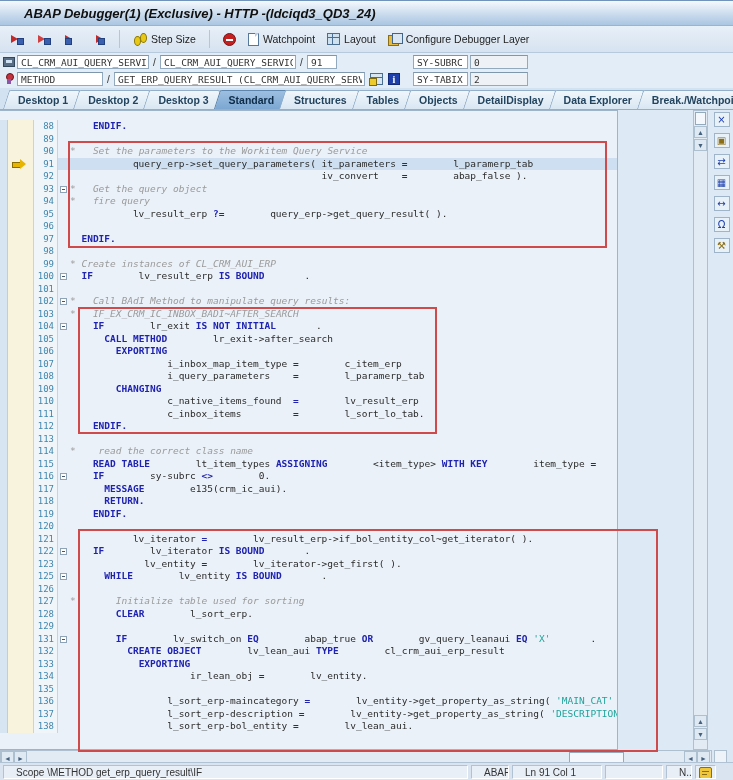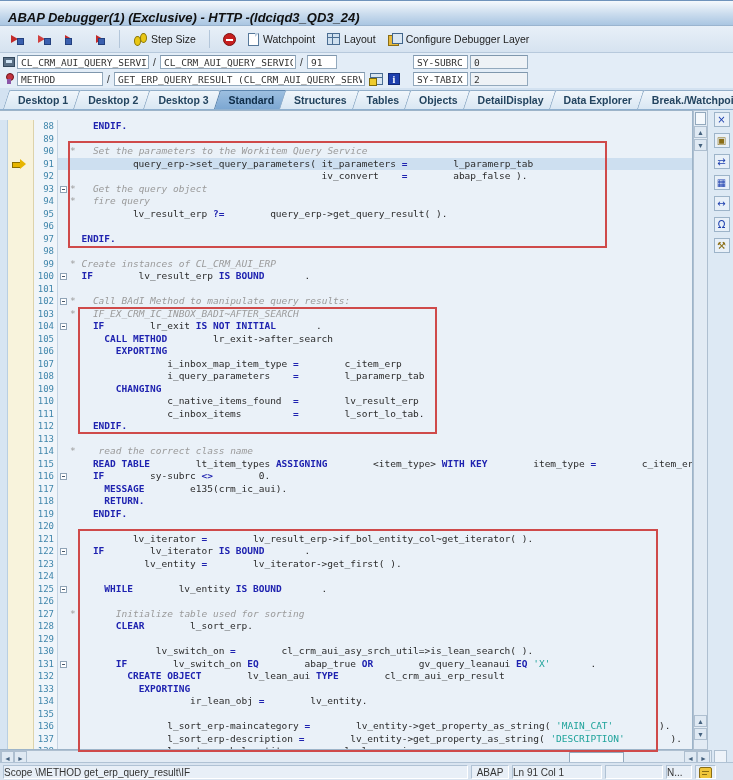--- a/index.html
+++ b/index.html
@@ -4,21 +4,21 @@
 <style>
   * { margin:0; padding:0; box-sizing:border-box; }
   html,body { width:733px; height:780px; overflow:hidden; }
   body { font-family:"Liberation Sans", sans-serif; background:#dbe7f3; position:relative; }
 
   
   .titlebar{
     position:absolute; left:0; top:0; width:733px; height:26px;
     background:linear-gradient(#f5f9fd,#c6d9ec 60%,#aac6e2);
     border-top:1px solid #6f93bb; border-bottom:1px solid #9ab4cf;
-    display:flex; align-items:flex-end; padding-left:8px;
+    display:flex; align-items:center; padding-left:24px;
   }
   .titlebar .ttl{ font-size:13px; font-weight:bold; font-style:italic; color:#111; }
 
   
   .toolbar{
     position:absolute; left:0; top:26px; width:733px; height:27px;
     background:linear-gradient(#e8f0f8,#d6e3f0);
     border-bottom:1px solid #b7c9dc;
     display:flex; align-items:center; padding-left:6px; gap:4px;
   }
@@ -80,21 +80,21 @@
     border-bottom:1px solid #8fb0cf; display:flex; align-items:flex-end; padding-left:6px; overflow:hidden; }
   .tab{ position:relative; height:19px; margin-right:-6px; padding:0 14px 0 12px; display:flex; align-items:center; cursor:default; }
   .tab .bg{ position:absolute; left:0; right:4px; top:0; bottom:0; background:linear-gradient(#f0f6fb,#d9e7f3);
     border:1px solid #93afc9; border-bottom:none; transform:skewX(-18deg); border-radius:2px 3px 0 0; }
   .tab .lbl{ position:relative; font-size:10.5px; color:#23445f; white-space:nowrap;font-weight:bold; }
   .tab.active .bg{ background:linear-gradient(#9dbfe0,#7ca7d2); border-color:#5d86af; }
   .tab.active .lbl{ color:#0d2b47; font-weight:bold; }
 
   
   .main{ position:absolute; left:0; top:110px; width:733px; height:640px; background:#dde9f4; }
-  .codepanel{ position:absolute; left:0; top:0; width:693px; height:640px; background:#eaf1f8;
+  .codepanel{ position:absolute; left:0; top:0; width:618px; height:640px; background:#eaf1f8;
     border:1px solid #9db4c9; border-left:none; overflow:hidden; }
   .codelist{ position:absolute; left:0; top:9px; right:0; }
   .cl{ display:flex; height:12.5px; line-height:12.5px; font-family:"DejaVu Sans Mono", monospace; font-size:9.5px; }
   .cl .strip{ width:8px; background:#d7e5f2; border-right:1px solid #b9cfe2; flex:none; }
   .cl .gut{ width:26px; background:#f8f3dc; border-right:1px solid #ddd3ab; flex:none; position:relative; }
   .cl .ln{ width:24px; flex:none; background:#f0f5fa; border-right:1px solid #c6d4e2;
     text-align:right; padding-right:3px; color:#4187ac; font-size:9px; }
   .cl .body{ flex:1; display:flex; }
   .cl .fold{ width:12px; flex:none; position:relative; }
   .cl .fold .fbox{ position:absolute; left:2px; top:3px; width:7px; height:7px; background:#fff; border:1px solid #8fa3b6; }
@@ -124,21 +124,21 @@
   
   .sidecol{ position:absolute; left:710px; top:2px; width:23px; display:flex; flex-direction:column; gap:6px; align-items:center; }
   .sicon{ width:16px; height:15px; background:#e8f0f8; border:1px solid #9db4c9; color:#1d3fae;
     font-size:10px; text-align:center; line-height:14px; font-family:"DejaVu Sans", sans-serif; cursor:default; }
   .sicon.gold{ color:#8a6d14; }
 
   
   .status{ position:absolute; left:0; top:762px; width:733px; height:18px; background:#d9e4f0; border-top:1px solid #b0c2d4;
     display:flex; align-items:center; font-size:10px; color:#333; }
   .scell{ height:14px; background:#e8eff7; border:1px solid #b0c2d4; border-right-color:#fff; border-bottom-color:#fff;
-    margin-left:3px; padding:0 0; line-height:13px; white-space:nowrap; overflow:hidden; }
+    margin-left:3px; padding:0 12px; line-height:13px; white-space:nowrap; overflow:hidden; }
   .noteicon{ width:13px; height:12px; background:#f0c63a; border:1px solid #8a6d14; border-radius:2px; position:relative; }
   .noteicon::before{ content:""; position:absolute; left:2px; top:3px; right:2px; height:1px; background:#8a6d14; }
   .noteicon::after{ content:""; position:absolute; left:2px; top:6px; right:4px; height:1px; background:#8a6d14; }
 
   
   .overlay{ position:absolute; left:0; top:0; width:733px; height:780px; pointer-events:none; }
   .redbox{ position:absolute; border:2px solid #cf4a4a; }
 </style>
 </head>
 <body>
@@ -589,29 +589,20 @@
           <span class="gut"></span>
           <span class="ln">123</span>
           <span class="body">
             <span class="fold"></span>
             <span class="txt"><span class="seg-i">      lv_entity </span><span class="seg-k">=</span><span class="seg-i"> lv_iterator-&gt;get_first( ).</span></span>
           </span>
         </div>
         <div class="cl">
           <span class="strip"></span>
           <span class="gut"></span>
-          <span class="ln">124</span>
-          <span class="body">
-            <span class="fold"></span>
-            <span class="txt"></span>
-          </span>
-        </div>
-        <div class="cl">
-          <span class="strip"></span>
-          <span class="gut"></span>
           <span class="ln">125</span>
           <span class="body">
             <span class="fold">
               <span class="fbox"></span>
             </span>
             <span class="txt"><span class="seg-k">      WHILE </span><span class="seg-i">lv_entity </span><span class="seg-k">IS BOUND</span><span class="seg-i">.</span></span>
           </span>
         </div>
         <div class="cl">
           <span class="strip"></span>
@@ -640,29 +631,20 @@
             <span class="txt"><span class="seg-k">        CLEAR </span><span class="seg-i">l_sort_erp.</span></span>
           </span>
         </div>
         <div class="cl">
           <span class="strip"></span>
           <span class="gut"></span>
           <span class="ln">129</span>
           <span class="body">
             <span class="fold"></span>
             <span class="txt"></span>
-          </span>
-        </div>
-        <div class="cl">
-          <span class="strip"></span>
-          <span class="gut"></span>
-          <span class="ln">130</span>
-          <span class="body">
-            <span class="fold"></span>
-            <span class="txt"><span class="seg-i">        lv_switch_on </span><span class="seg-k">=</span><span class="seg-i"> cl_crm_aui_asy_srch_util=&gt;is_lean_search( ).</span></span>
           </span>
         </div>
         <div class="cl">
           <span class="strip"></span>
           <span class="gut"></span>
           <span class="ln">131</span>
           <span class="body">
             <span class="fold">
               <span class="fbox"></span>
             </span>

